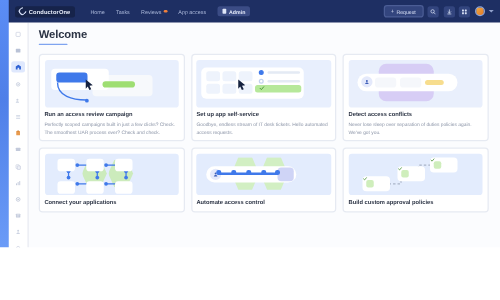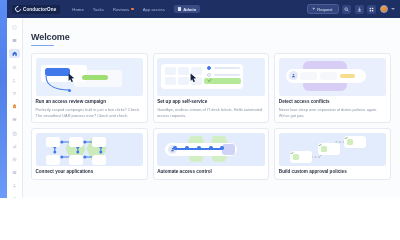--- a/index.html
+++ b/index.html
@@ -72,21 +72,21 @@
     width:11px;height:9px;border-radius:2px;
     display:flex;align-items:center;justify-content:center; flex:none;
   }
   .railitem.active{ background:#dfe8fd; }
   .railitem svg{ display:block; }
   
   .main{
     position:absolute; left:23px; top:18px; right:0; bottom:0;
     background:#fbfcfe;
     overflow:hidden;
-    padding:14px 9px 0 8px;
+    padding:4px 9px 0 8px;
   }
   .page-title{ font-size:9px; font-weight:700; color:#2b3344; letter-spacing:-.1px;}
   .title-rule{ width:23px;height:1.4px;background:#7fa4f0;border-radius:1px;margin-top:3px;}
   .grid{
     display:grid; grid-template-columns:repeat(3,1fr); gap:5px;
     margin-top:7px;
   }
   .card{
     background:#ffffff;border:.5px solid #e6eaf2;border-radius:3px;
     padding:3.5px 3.5px 4px;

